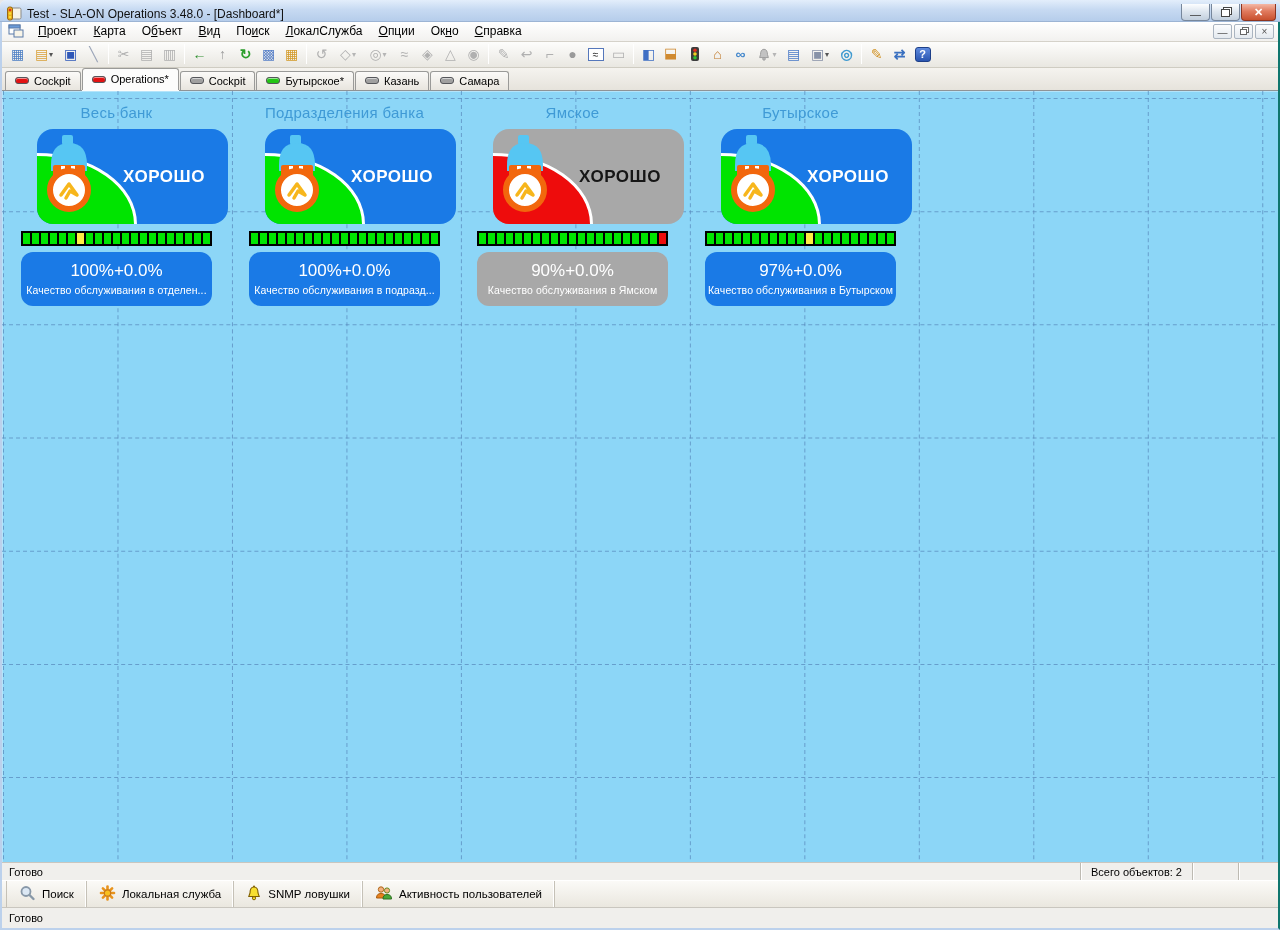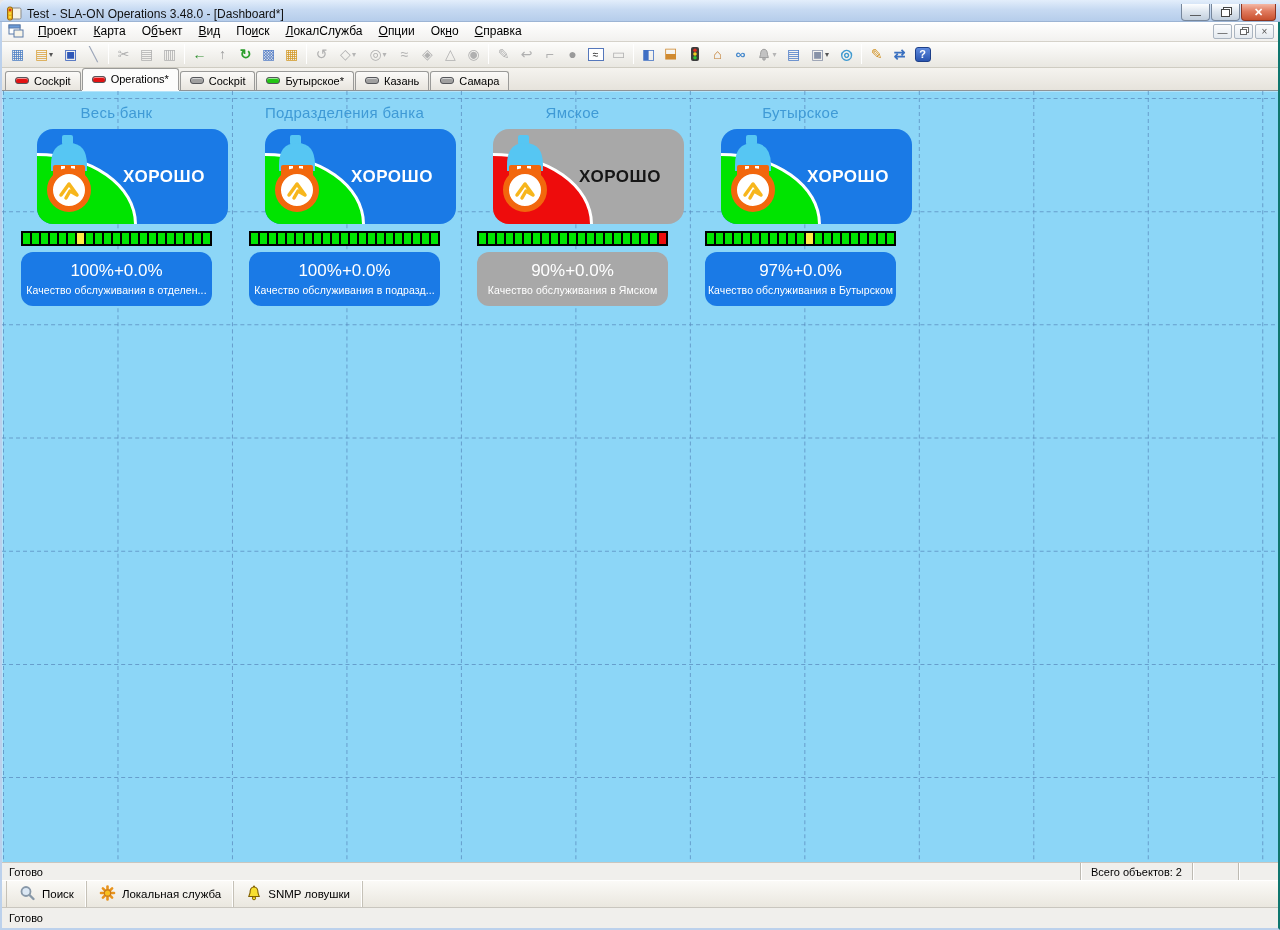--- a/index.html
+++ b/index.html
@@ -570,20 +570,29 @@
           <span>Локальная служба</span>
         </div>
         <div class="tb2-btn">
           <span><svg width="16" height="16" viewBox="0 0 16 16">
               <rect x="7" y="0.5" width="2" height="2" rx="1" fill="#806000"></rect>
               <path d="M8 2 C5 2 4 5 4 8 L2.8 11.5 H13.2 L12 8 C12 5 11 2 8 2 Z" fill="#f8e030" stroke="#806000" stroke-width="1.1"></path>
               <circle cx="8" cy="13.2" r="1.6" fill="#f8e030" stroke="#806000" stroke-width="1"></circle>
             </svg></span>
           <span>SNMP ловушки</span>
         </div>
+        <div class="tb2-btn">
+          <span><svg width="18" height="16" viewBox="0 0 18 16">
+              <circle cx="6" cy="4.5" r="2.7" fill="#f2b080" stroke="#b06818"></circle>
+              <path d="M1.5 13 Q1.5 8.5 6 8.5 Q10.5 8.5 10.5 13 Z" fill="#e8821c" stroke="#a85c10"></path>
+              <circle cx="12" cy="5.5" r="2.6" fill="#f2b080" stroke="#6a8a20"></circle>
+              <path d="M8 14 Q8 9.5 12 9.5 Q16.5 9.5 16.5 14 Z" fill="#48a838" stroke="#2e7020"></path>
+            </svg></span>
+          <span>Активность пользователей</span>
+        </div>
       </div>
 
     <div class="statusbar2">
       <span>Готово</span>
     </div>
 
   </div>
 </div>
 
 </body></html>

